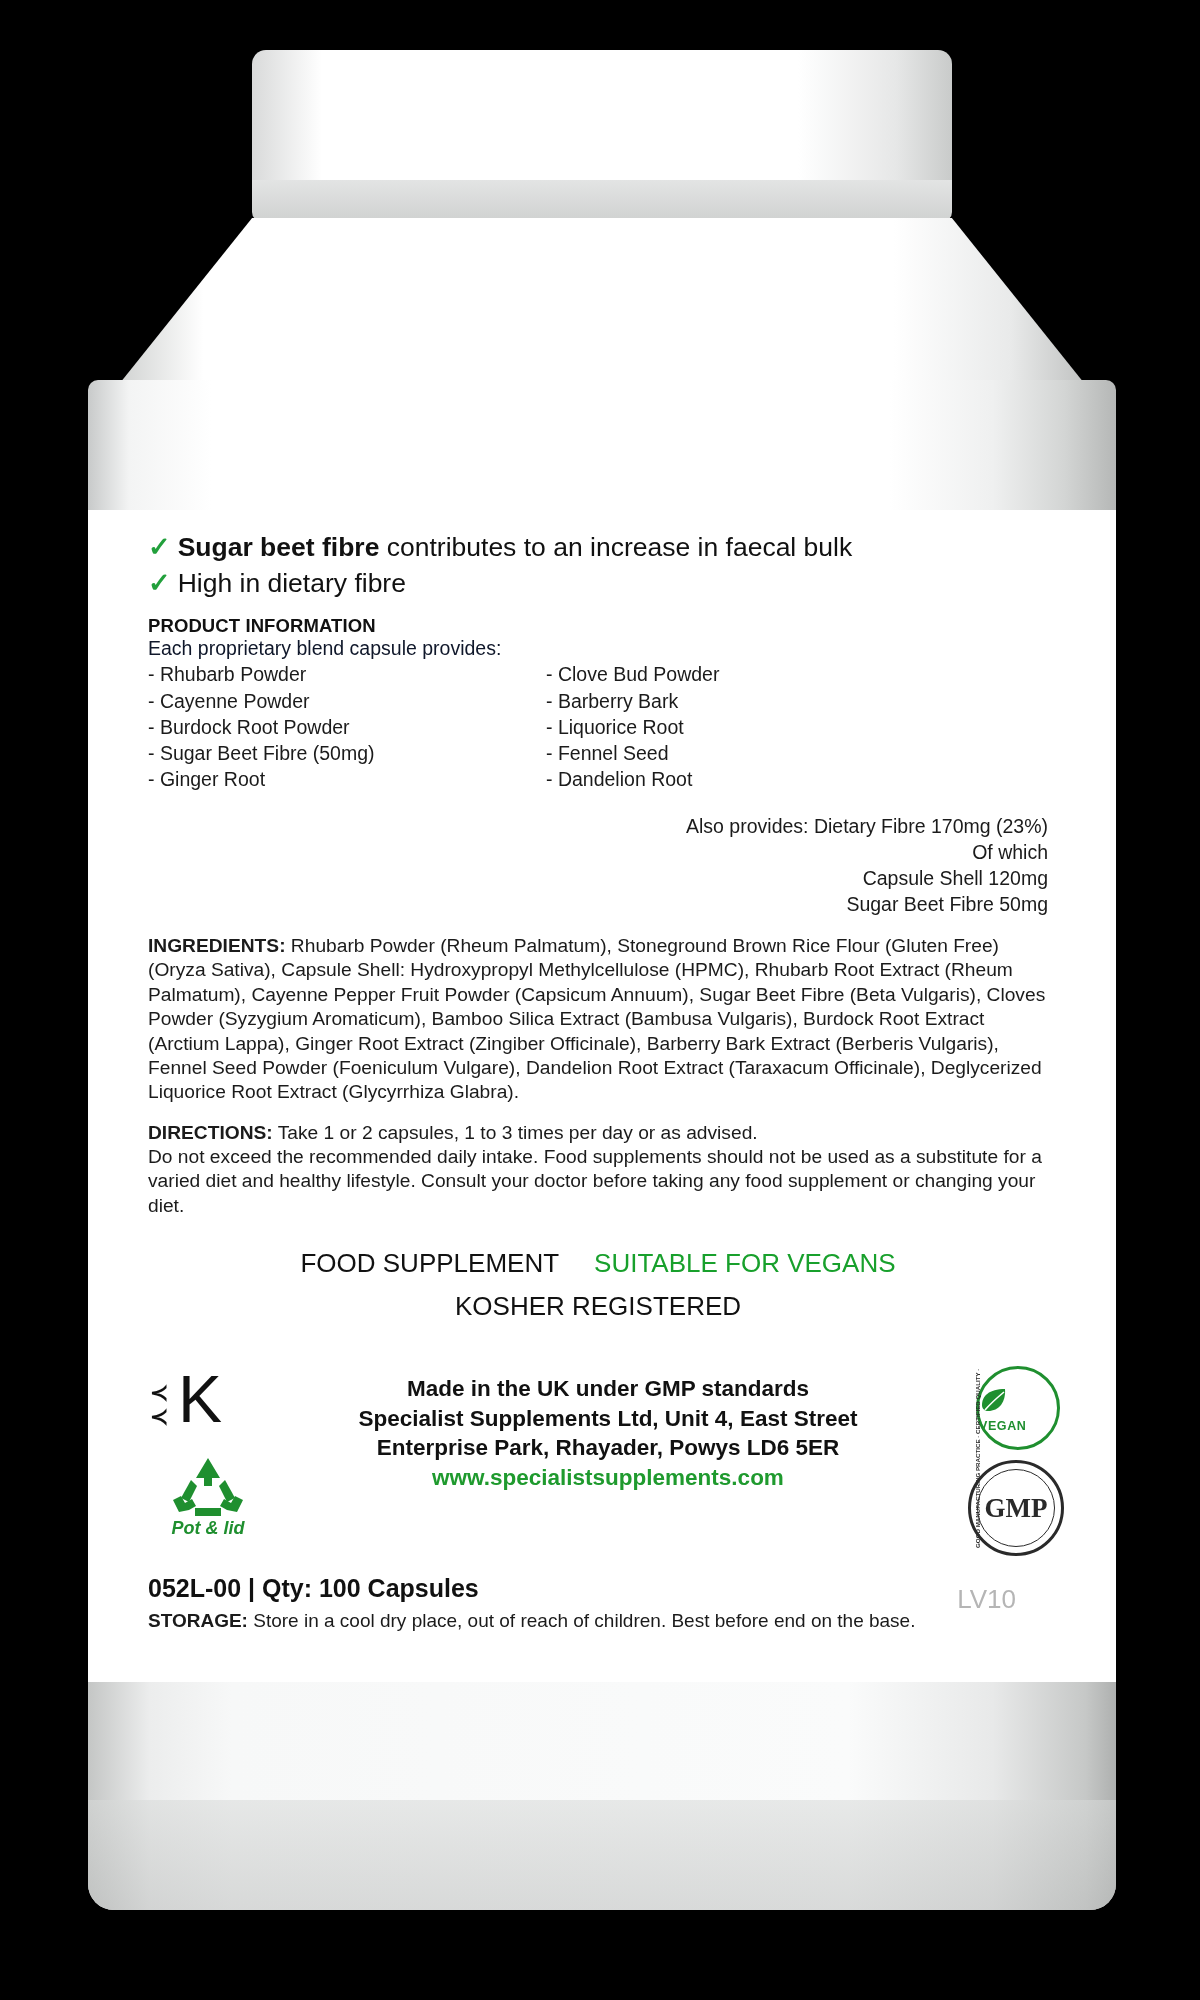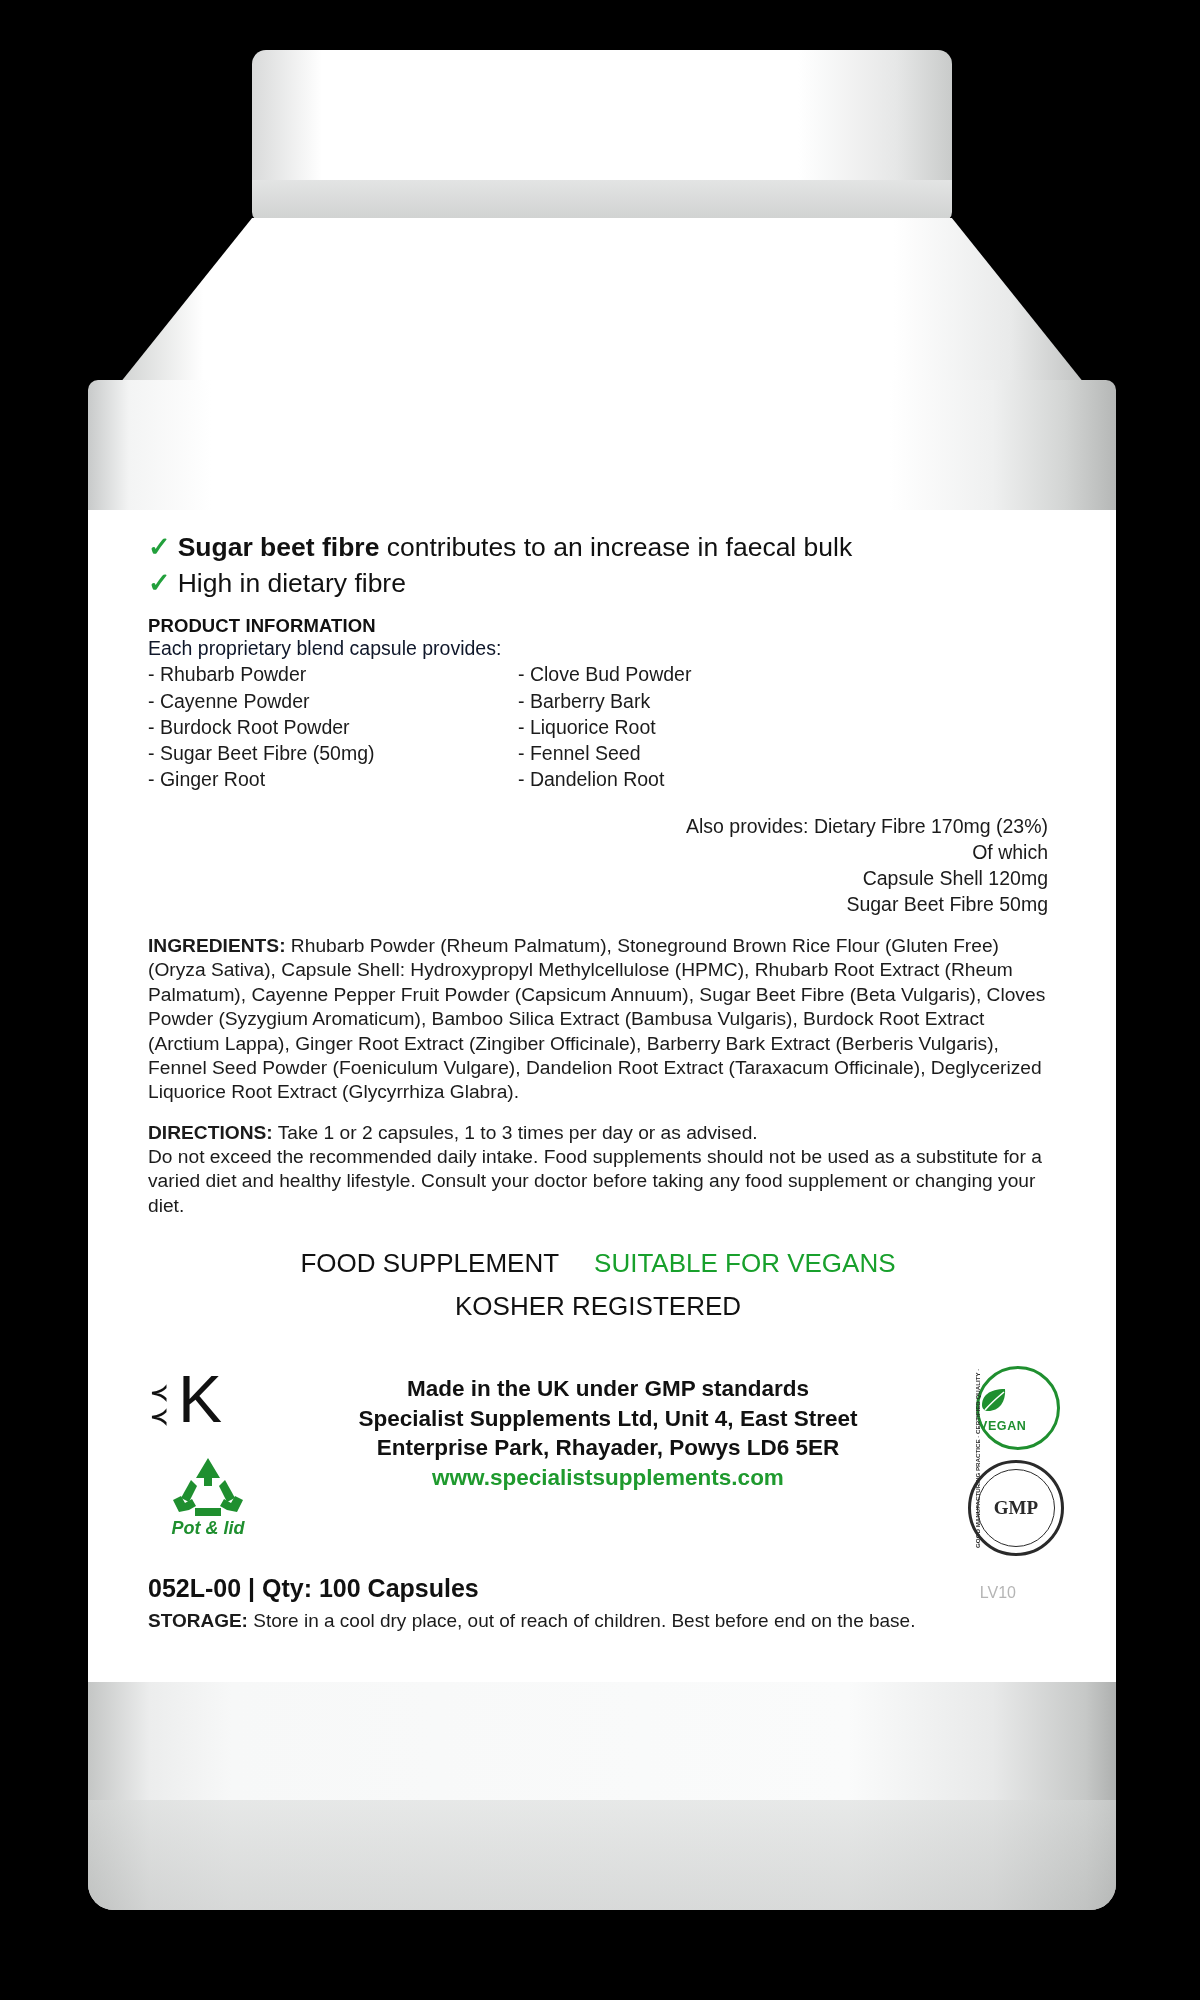--- a/index.html
+++ b/index.html
@@ -106,20 +106,21 @@
   }
   .body-text {
     font-size: 19.5px;
     color: #0f172a;
     line-height: 1.13;
   }
 
   .blend-cols {
     display: flex;
     margin-top: 2px;
+    gap: 28px;
   }
   .blend-col-left { width: 370px; }
   .blend-col-right { width: 380px; }
   .blend-item {
     font-size: 19.5px;
     color: #1b1b1b;
     line-height: 1.345;
   }
 
   .also-block {
@@ -257,21 +258,21 @@
     height: 96px;
     border-radius: 50%;
     border: 3px solid #2a2a2a;
     box-sizing: border-box;
     display: flex;
     align-items: center;
     justify-content: center;
     position: absolute;
   }
   .badge-gmp .gmp-text {
-    font-size: 19px;
+    font-size: 27px;
     font-weight: bold;
     color: #2a2a2a;
     font-family: "Liberation Serif", serif;
   }
   .gmp-ring {
     position: absolute;
     left: 6px; top: 6px; right: 6px; bottom: 6px;
     border-radius: 50%;
     border: 1px solid #2a2a2a;
   }
@@ -295,21 +296,21 @@
     left: 0px;
     top: 214px;
     font-size: 25px;
     font-weight: bold;
     color: #111111;
   }
   .lv-code {
     position: absolute;
     right: 42px;
     top: 224px;
-    font-size: 16px;
+    font-size: 26px;
     color: #b5b5b5;
   }
   .storage-line {
     position: absolute;
     left: 0px;
     top: 250px;
     font-size: 19px;
     color: #1b1b1b;
   }
   .storage-line b { font-weight: bold; }

